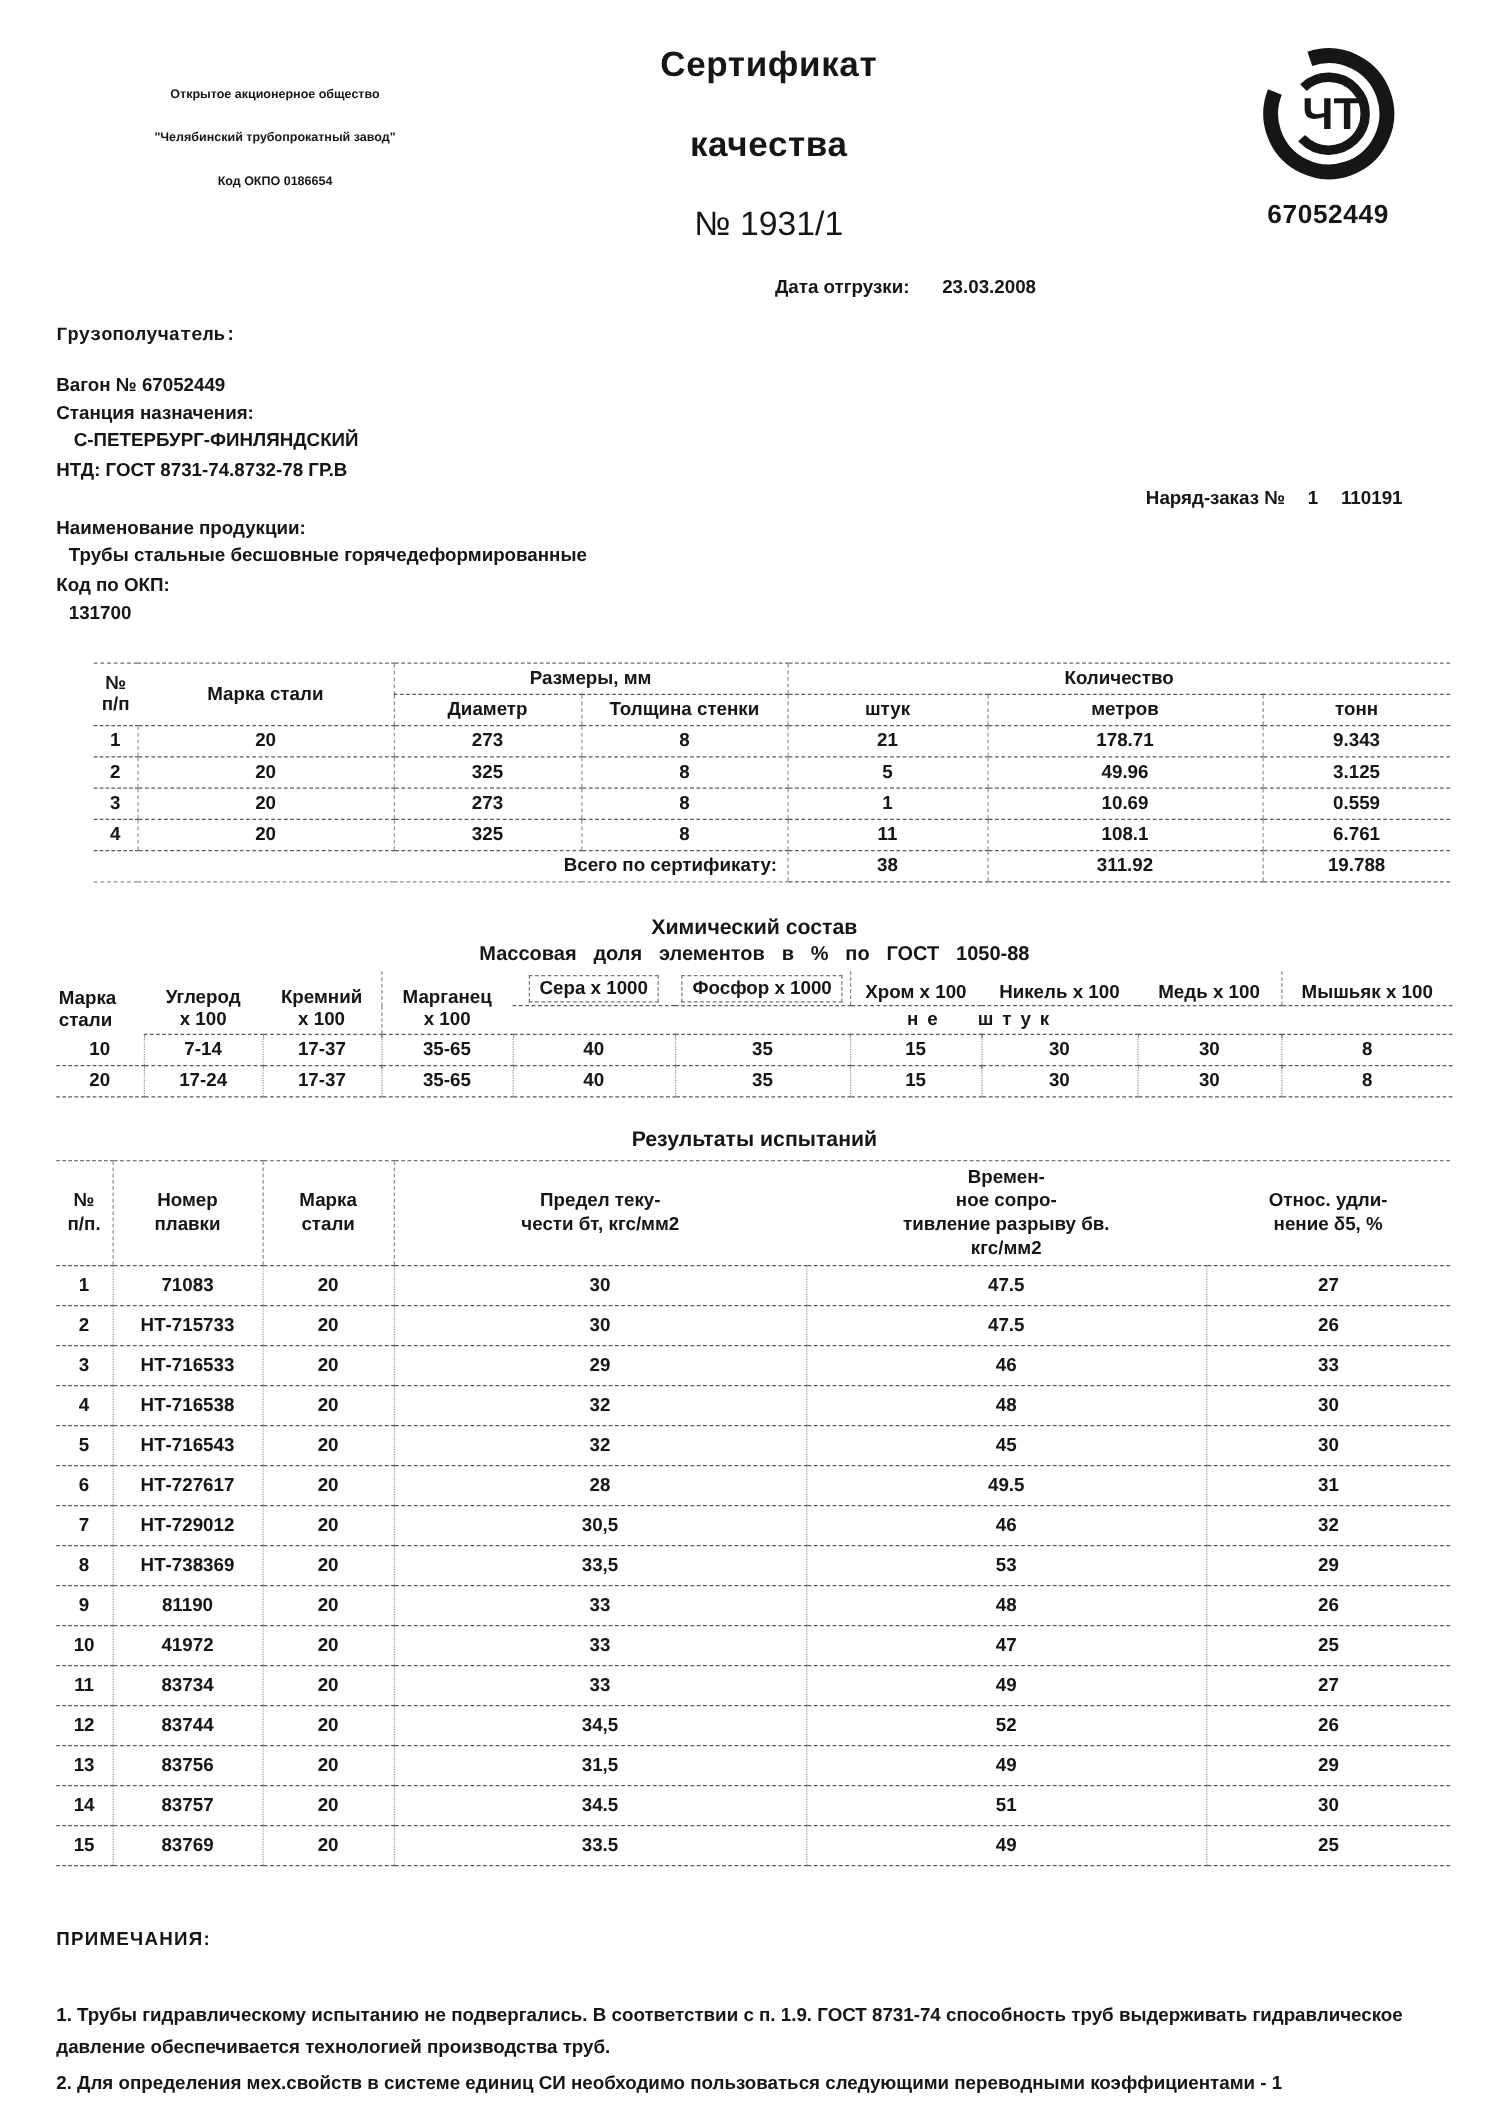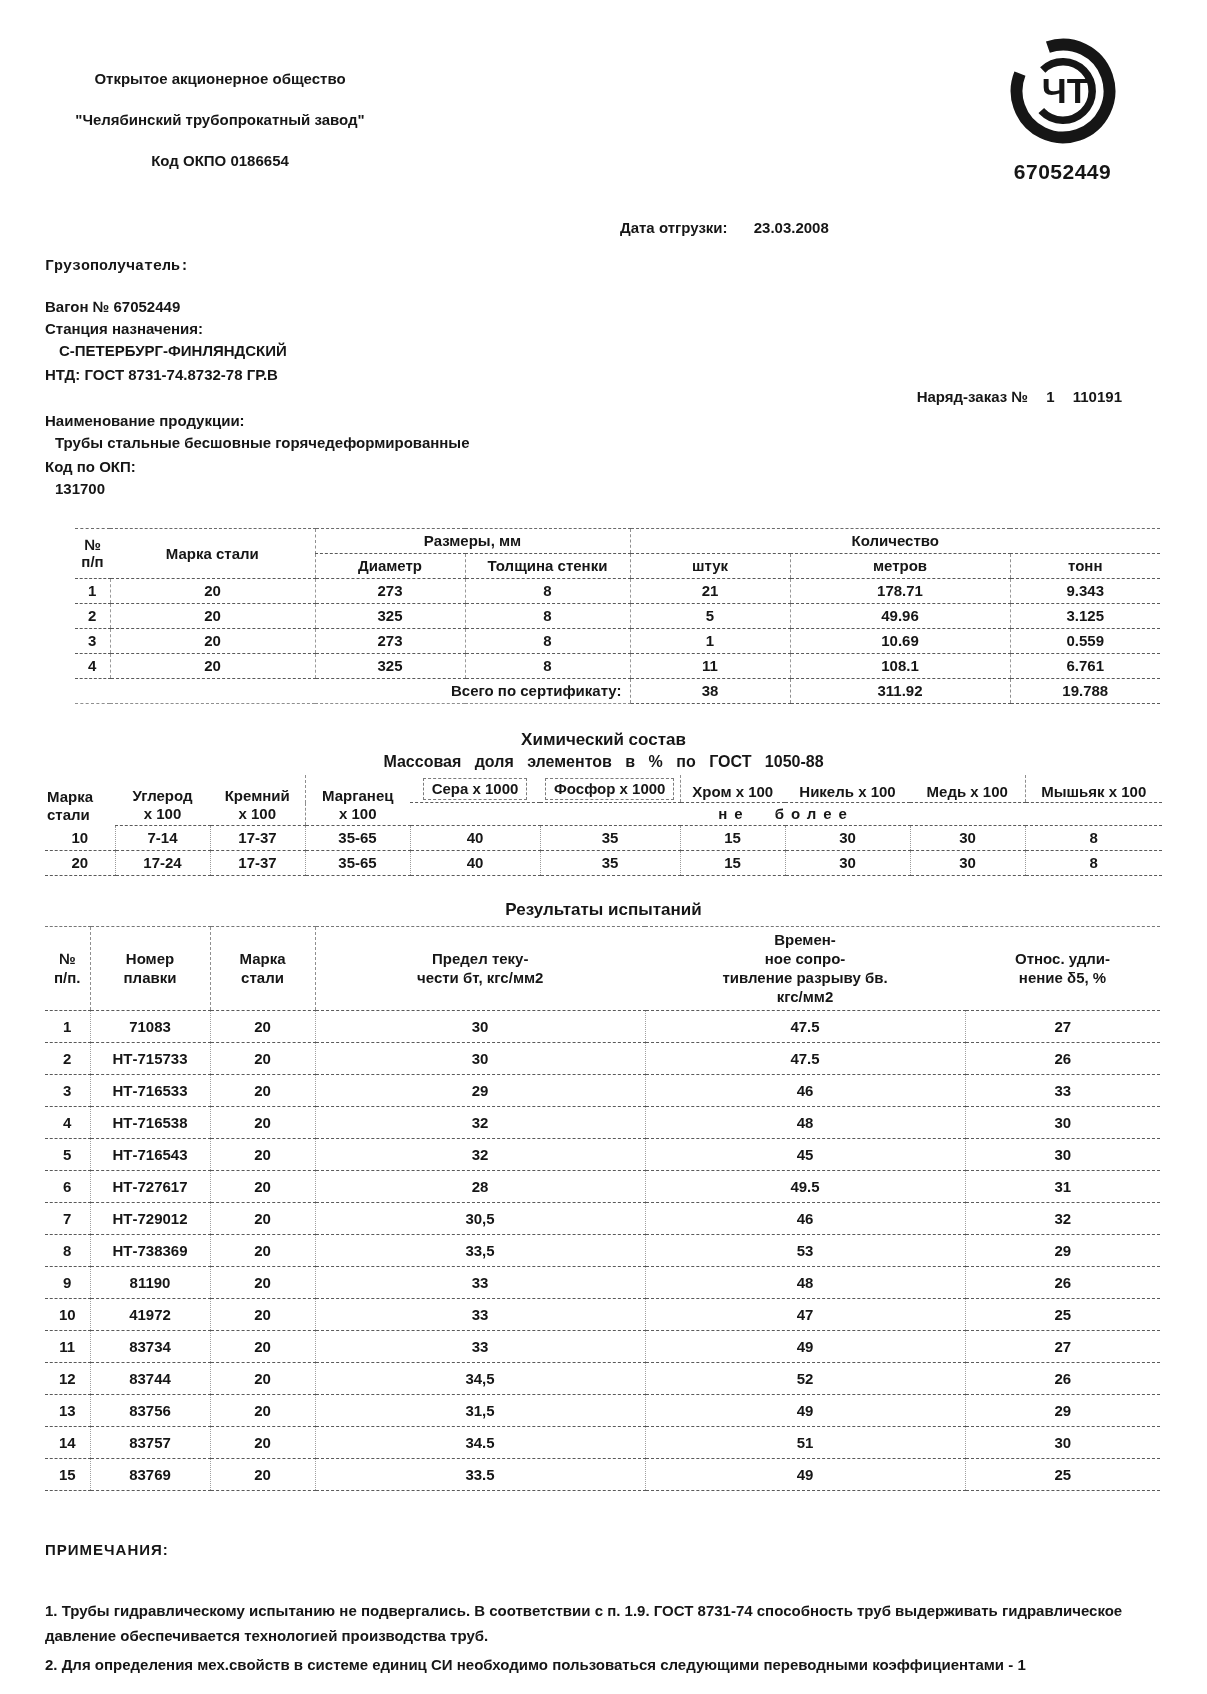--- a/index.html
+++ b/index.html
@@ -3,21 +3,21 @@
 <meta charset="utf-8">
 <style>
   html,body{margin:0;padding:0;background:#ffffff;}
   .page{
     position:relative;width:1207px;height:1694px;background:#ffffff;
     font-family:"Liberation Sans",sans-serif;color:#161616;font-weight:700;
     overflow:hidden;box-sizing:border-box;padding:36px 45px 0 45px;
   }
   
   .header-row{display:flex;align-items:flex-start;}
-  .company{width:350px;margin-top:34px;text-align:center;font-size:15px;}
+  .company{width:350px;margin-top:34px;text-align:center;font-size:10px;}
   .company div{margin-bottom:24px;}
   .titles{width:290px;margin-left:75px;text-align:center;}
   .titles .t1,.titles .t2{font-size:28px;font-weight:700;margin-bottom:32px;letter-spacing:.5px;}
   .titles .t3{font-size:27px;font-weight:400;}
   .logo-col{margin-left:auto;width:175px;display:flex;flex-direction:column;align-items:center;margin-right:12px;}
   .logo-svg{display:block;}
   .wagon-top{font-size:21px;font-weight:700;margin-top:14px;letter-spacing:.5px;}
   
   .date-row{margin-top:26px;padding-left:575px;font-size:15px;}
   .date-row .val{margin-left:22px;}
@@ -70,20 +70,25 @@
 </head>
 <body>
 
 <div class="page">
 
   <div class="header-row">
     <div class="company">
       <div>Открытое акционерное общество</div>
       <div>"Челябинский трубопрокатный завод"</div>
       <div>Код ОКПО 0186654</div>
+    </div>
+    <div class="titles">
+      <div class="t1">Сертификат</div>
+      <div class="t2">качества</div>
+      <div class="t3">№ 1931/1</div>
     </div>
     <div class="logo-col">
       <svg class="logo-svg" width="108" height="110" viewBox="0 0 100 100">
         <circle cx="50" cy="50" r="43" fill="none" stroke="#161616" stroke-width="11" stroke-dasharray="233 38" transform="rotate(-109 50 50)"></circle>
         <circle cx="50" cy="50" r="27" fill="none" stroke="#161616" stroke-width="7" stroke-dasharray="128 42" transform="rotate(-134 50 50)"></circle>
         <text x="52" y="61" text-anchor="middle" font-family="Liberation Sans, sans-serif" font-size="33" font-weight="bold" fill="#161616">ЧТ</text>
       </svg>
       <div class="wagon-top">67052449</div>
     </div>
   </div>
@@ -231,21 +236,21 @@
             <div>х 100</div>
           </th>
           <th class="boxed"><span>Сера х 1000</span></th>
           <th class="boxed"><span>Фосфор х 1000</span></th>
           <th class="bl">Хром х 100</th>
           <th>Никель х 100</th>
           <th>Медь х 100</th>
           <th class="bl">Мышьяк х 100</th>
         </tr>
         <tr>
-          <th colspan="6" class="ne-bolee">не более</th>
+          <th colspan="6" class="ne-bolee">не штук</th>
         </tr>
       </thead>
       <tbody>
           <tr>
             <td>10</td>
             <td>7-14</td>
             <td>17-37</td>
             <td>35-65</td>
             <td>40</td>
             <td>35</td>

